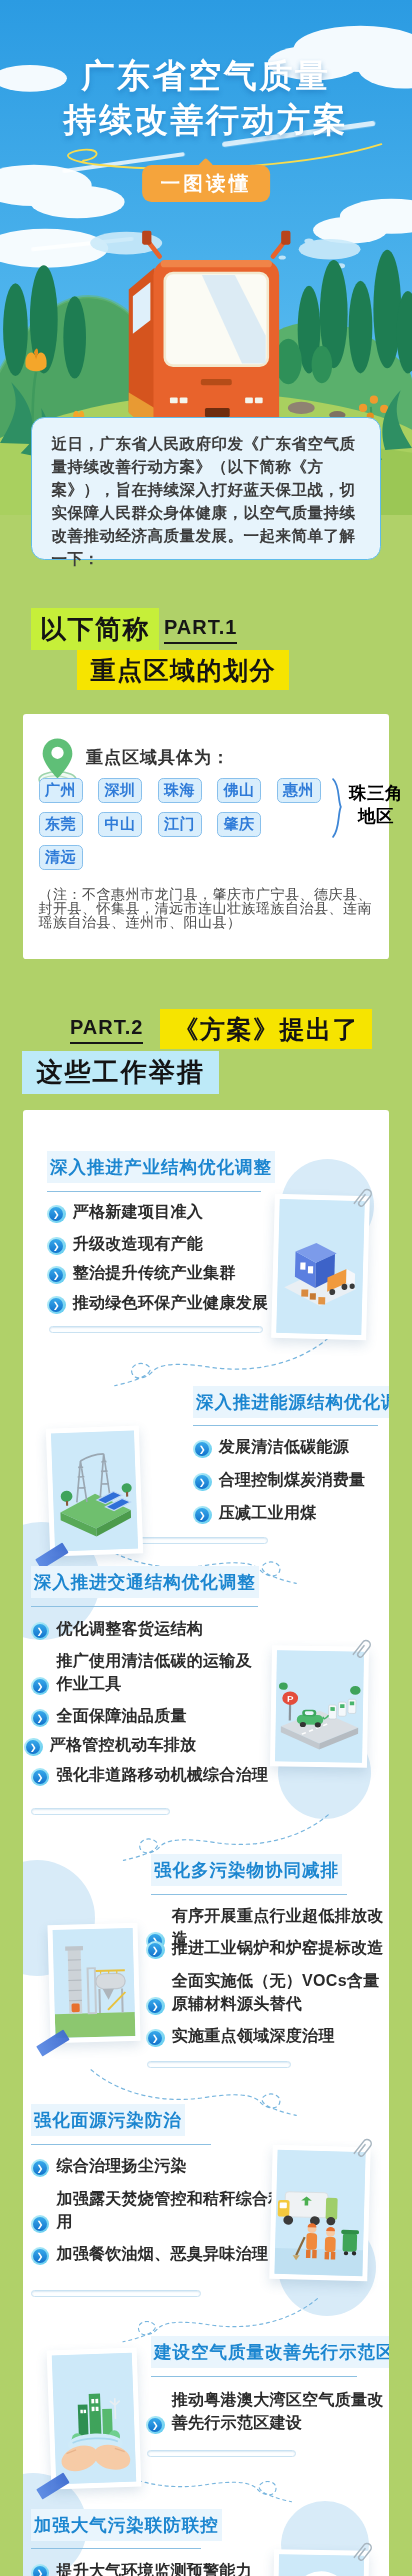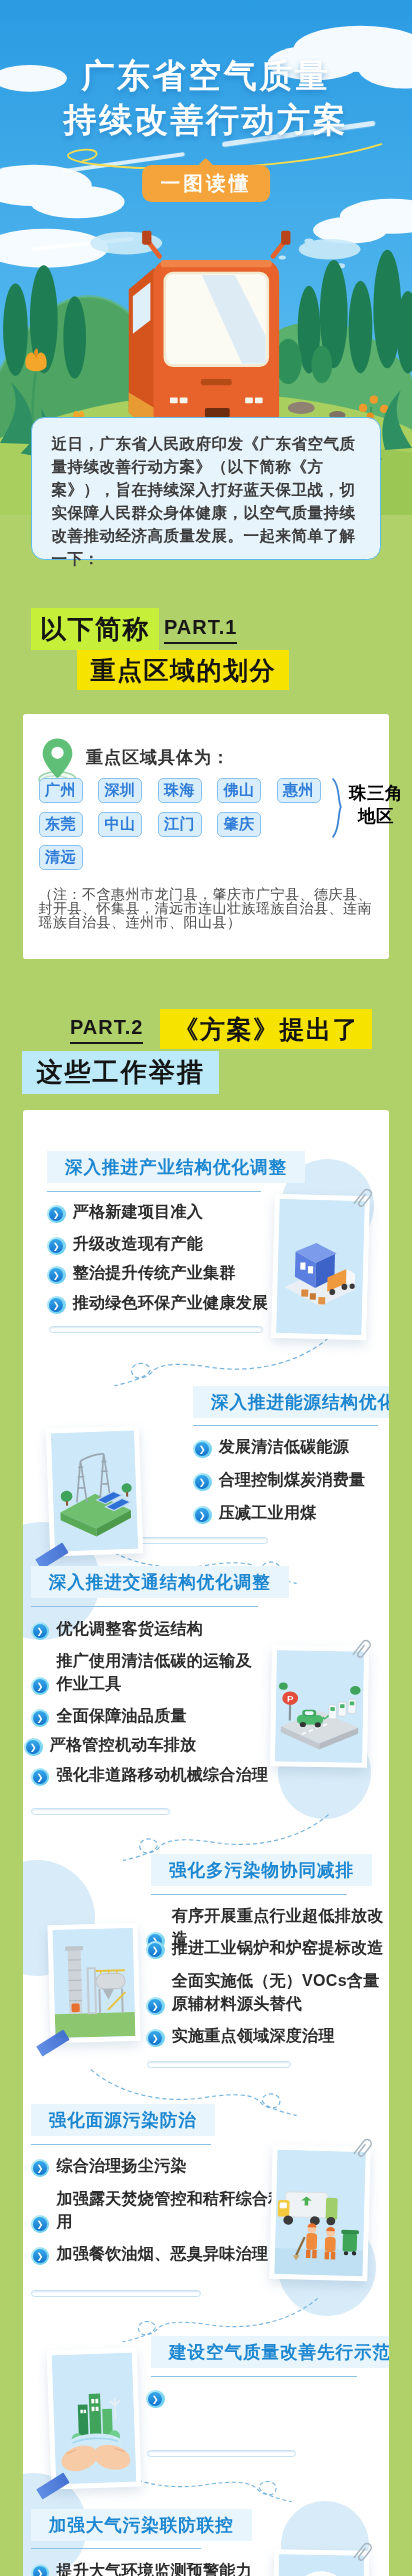--- a/index.html
+++ b/index.html
@@ -40,21 +40,21 @@
   .lead{left:63px;top:32px;font-size:17px;font-weight:800;color:#333;letter-spacing:1px;}
   .chips{display:flex;gap:15.5px;}
   .chip{width:44px;height:25px;background:#D9EEFC;border:1px solid #88C0EC;border-radius:5.2px;
     color:#2F7BD8;font-size:15px;font-weight:700;display:flex;align-items:center;justify-content:center;
     box-sizing:border-box;letter-spacing:0.5px;}
   .region{left:324px;top:68px;width:58px;color:#000000;font-size:17.5px;font-weight:800;
     line-height:23px;text-align:center;letter-spacing:0.5px;}
   .note{left:15.5px;top:173px;width:335px;font-size:14px;line-height:14px;color:#4A4A4A;letter-spacing:0.5px;}
 
   
-  .sec-h{display:inline-flex;align-items:center;height:32px;padding:0 18px;background:#E9F5FD;
+  .sec-h{display:inline-flex;align-items:center;height:32px;padding:0 3px;background:#E9F5FD;
     color:#1C86D0;font-size:17.5px;font-weight:800;letter-spacing:1px;white-space:nowrap;}
   .sec-div{height:1px;background:#8CC0E2;}
   .bullet{display:flex;align-items:flex-end;gap:7.2px;}
   .b-ic{flex:0 0 18.5px;width:18.5px;height:18.5px;border-radius:50%;
     background:linear-gradient(135deg,#C2F1F8,#58C8EF);display:flex;align-items:center;justify-content:center;margin-top:1.5px;}
   .b-in{width:14px;height:14px;border-radius:50%;background:linear-gradient(180deg,#38AAEB,#1272CC);
     color:#fff;font-size:8.2px;font-weight:800;display:flex;align-items:center;justify-content:center;}
   .b-in::after{content:"\276F";}
   .b-tx{font-size:16px;line-height:23px;color:#2B2B2B;font-weight:700;letter-spacing:0.3px;}
   .capsule{height:6.7px;border:1px solid #C9E2F2;border-radius:4.1px;background:#FDFEFF;box-sizing:border-box;
@@ -557,20 +557,21 @@
     <svg class="abs clip" style="left:330px;top:1026px;transform:rotate(38deg)" width="17.5" height="24" viewBox="0 0 34 46">
         <path d="M12,40 L12,10 A8,8 0 0 1 28,10 L28,32 A5,5 0 0 1 18,32 L18,14"></path>
       </svg>
 
     <div class="abs sec-h" style="left:128px;top:1226px">建设空气质量改善先行示范区</div>
     <div class="abs sec-div" style="left:128px;top:1266px;width:206px"></div>
     <div class="abs bullet" style="left:123px;top:1278px;width:240px">
         <span class="b-ic">
           <span class="b-in"></span>
         </span>
+        <span class="b-tx">推动粤港澳大湾区空气质量改善先行示范区建设</span>
       </div>
     <div class="abs capsule" style="left:124px;top:1340px;width:149px"></div>
     <div class="abs photo" style="left:26px;top:1239px;width:90px;height:139px;transform:rotate(-2deg)">
       <div class="ph">
           <svg viewBox="0 0 100 150" preserveAspectRatio="none">
         <rect width="100" height="150" fill="#CDE9F9"></rect>
         <rect x="30" y="58" width="12" height="42" fill="#2E8F52"></rect>
         <rect x="44" y="46" width="14" height="54" fill="#3FA35B"></rect>
         <g fill="#FFFFFF">
               <rect x="47" y="52" width="3.5" height="5"></rect>

